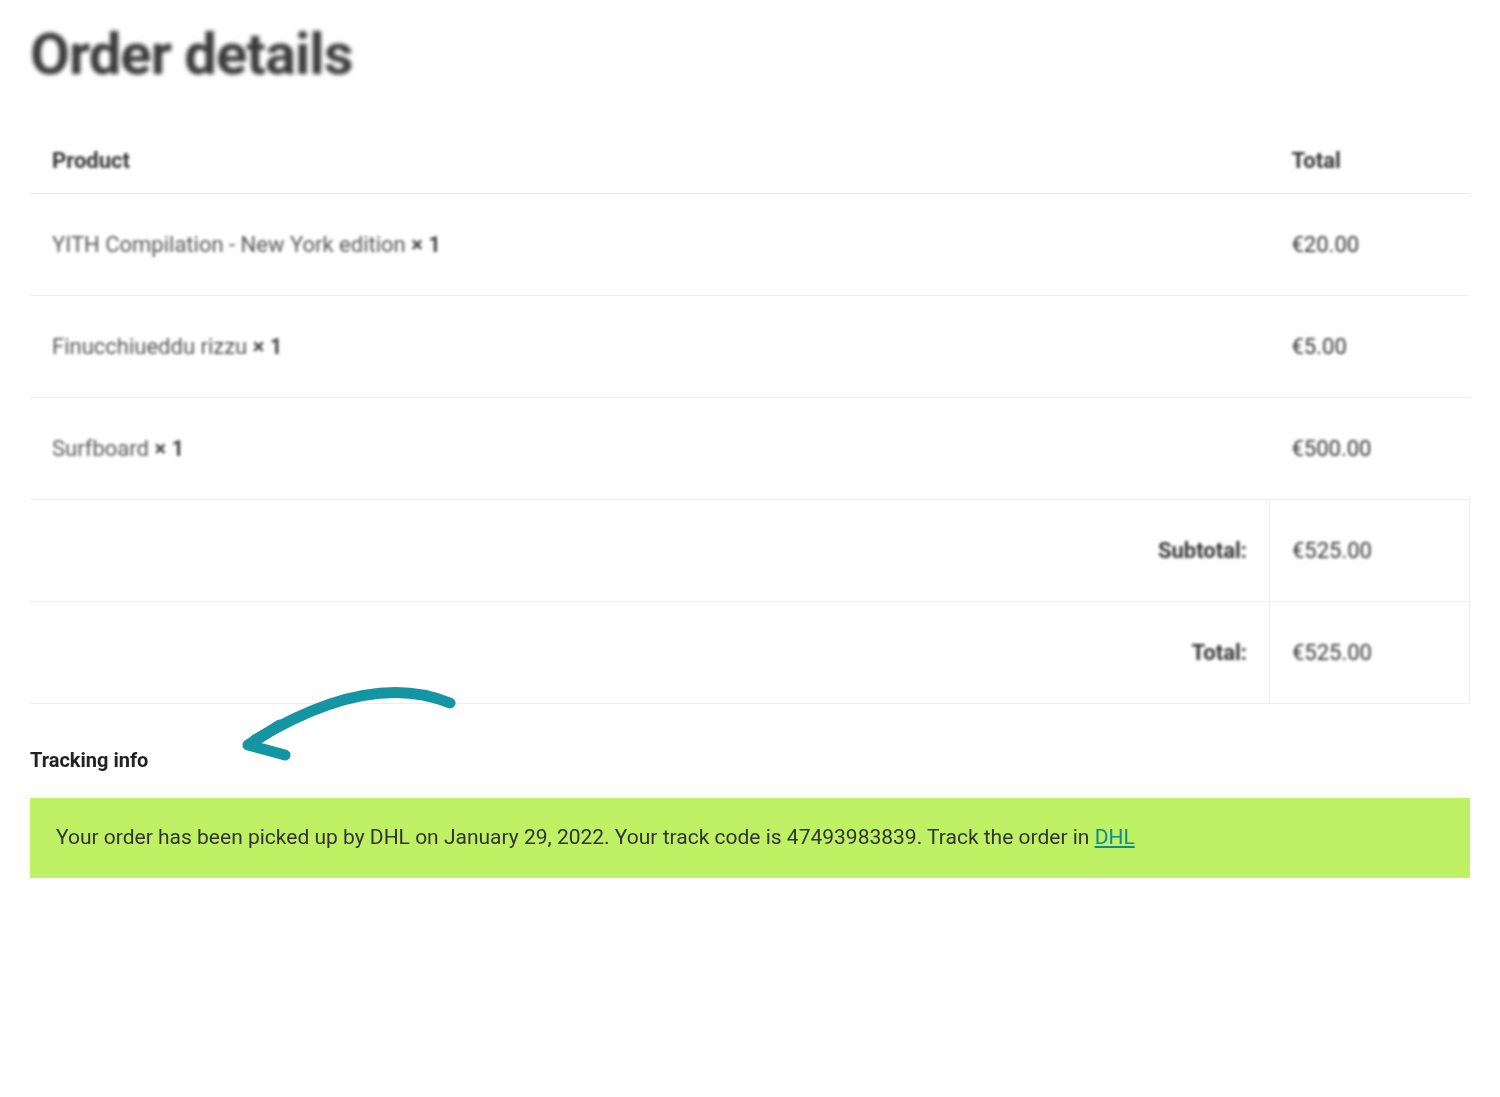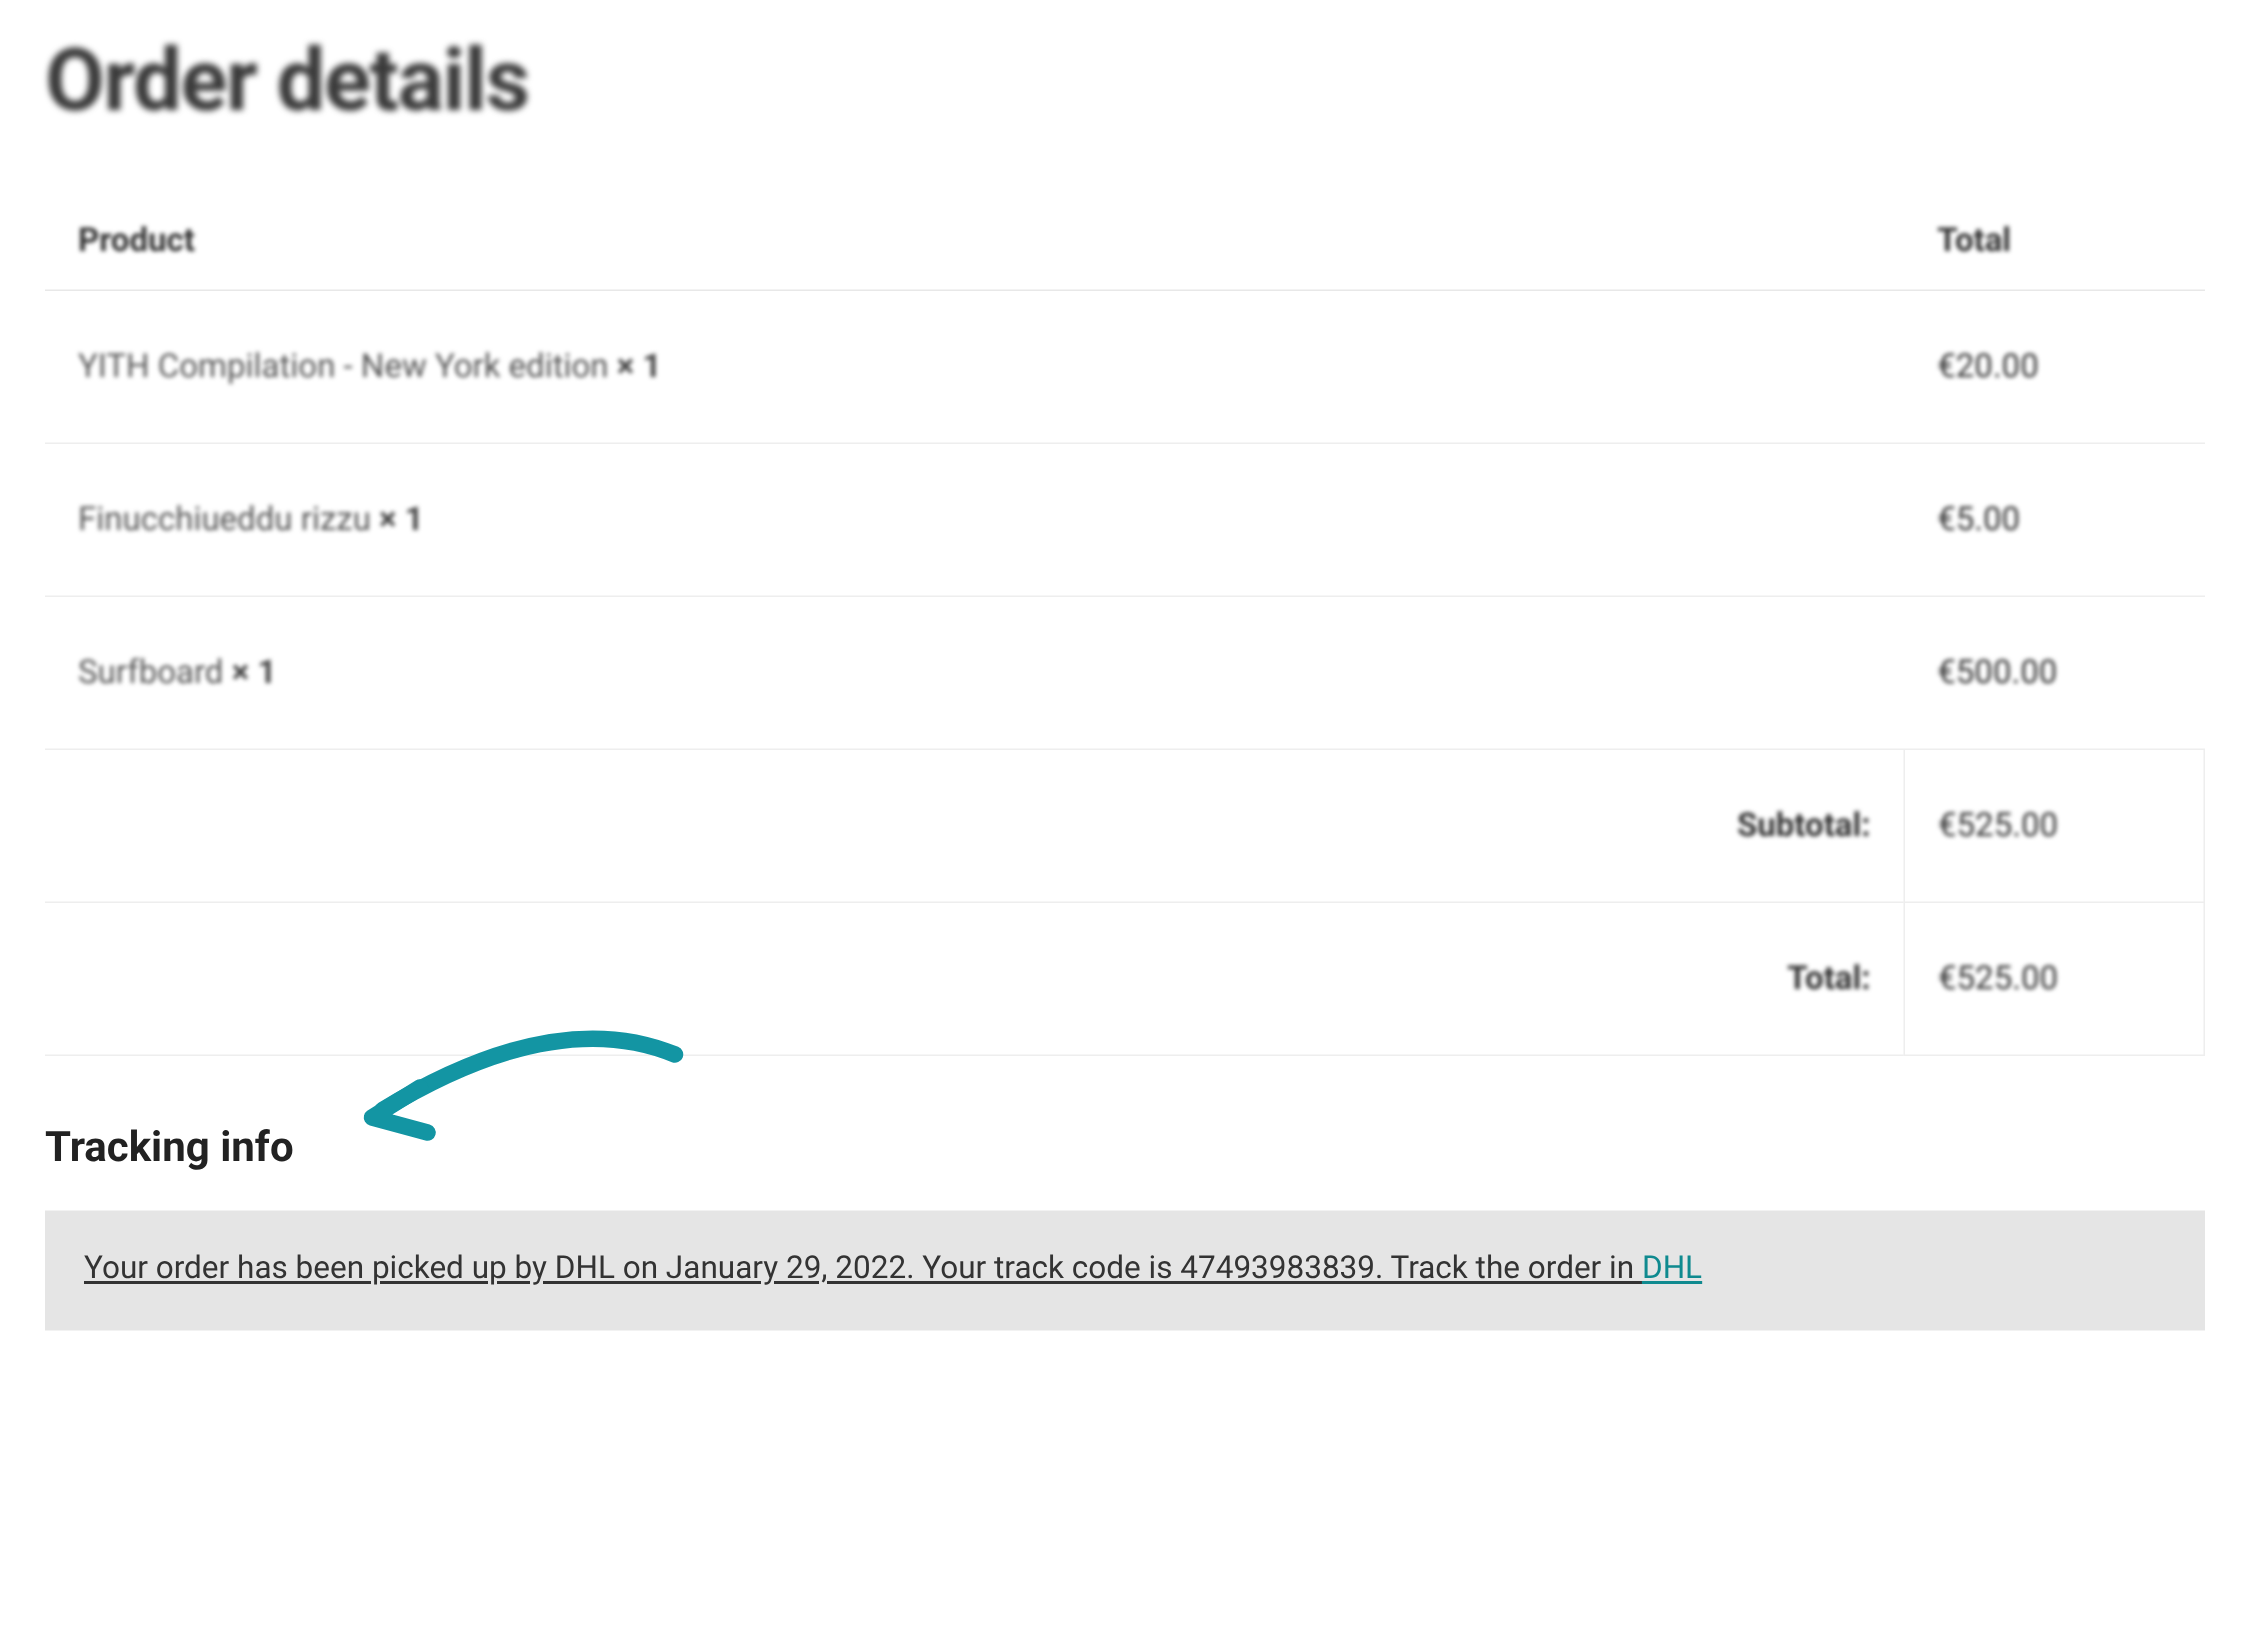--- a/index.html
+++ b/index.html
@@ -80,32 +80,31 @@
       filter: blur(1.5px);
     }
     .order-table tfoot tr:first-child td {
       border-top: 1px solid #eee;
     }
     .tracking-section {
       margin-top: 44px;
       position: relative;
     }
     .tracking-title {
-      font-size: 28px;
+      font-size: 20px;
       font-weight: 700;
       color: #222;
       margin-bottom: 26px;
     }
     .tracking-box {
-      background: #e5e5e5;
+      background: #bef264;
       padding: 24px 26px;
       font-size: 21px;
       color: #333;
       line-height: 1.5;
-      text-decoration: underline;
     }
     .tracking-link {
       color: #0f8a8f;
       text-decoration: underline;
       cursor: pointer;
     }
     .annotation-arrow {
       position: absolute;
       top: -73px;
       left: 200px;

